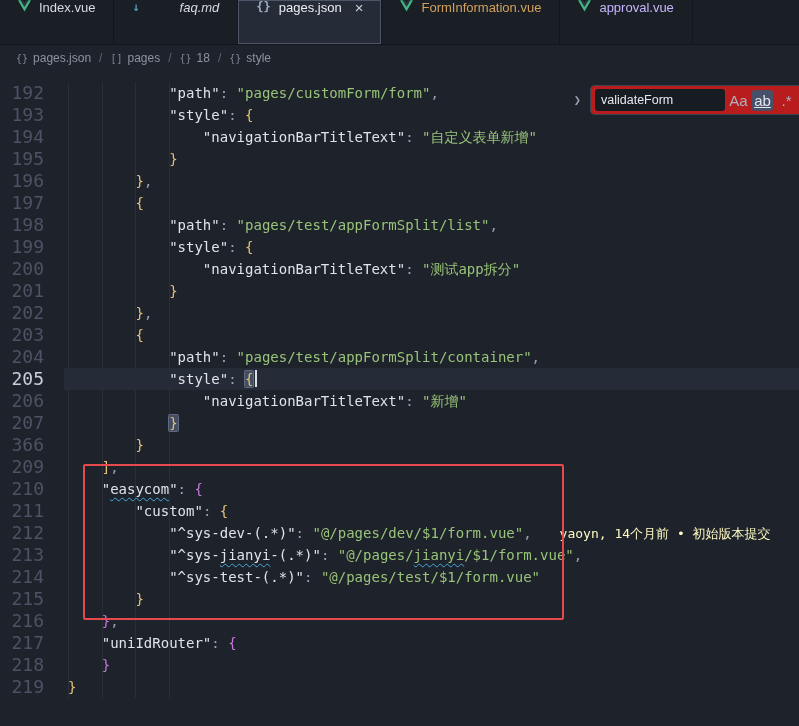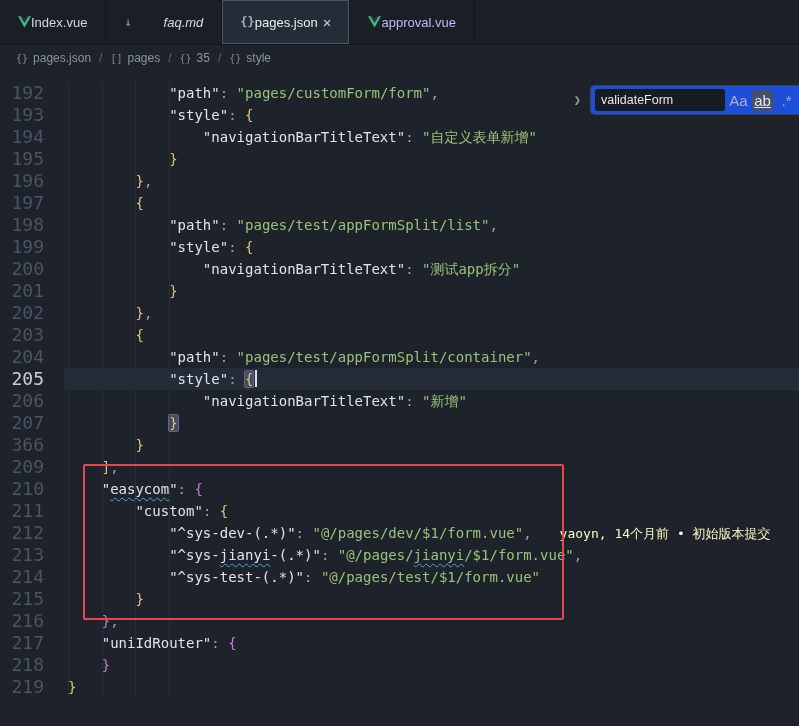--- a/index.html
+++ b/index.html
@@ -1,20 +1,20 @@
 <!DOCTYPE html>
 <html><head>
 <meta charset="utf-8">
 <style>
   html,body{margin:0;padding:0;width:799px;height:726px;background:#1e222a;overflow:hidden}
   .app{position:relative;width:799px;height:726px;font-family:"Liberation Sans",sans-serif;color:#d7dae0}
 
   
   .tabbar{display:flex;height:44px;background:#1a1e25;border-bottom:1px solid #12161d;align-items:stretch;overflow:hidden}
-  .tab{display:flex;align-items:center;padding:0 18px;border-right:1px solid #12161d;cursor:pointer;font-size:13px;white-space:nowrap;background:#1a1e25;box-sizing:border-box}
+  .tab{display:flex;align-items:flex-start;gap:8px;padding:0 18px;border-right:1px solid #12161d;cursor:pointer;font-size:13px;white-space:nowrap;background:#1a1e25;box-sizing:border-box}
   .tab.active{background:#252b37;box-shadow:inset 0 0 0 1px #4c5668}
   .tab-icon{display:flex;align-items:center;font-family:"DejaVu Sans Mono",monospace;font-weight:bold;font-size:12px}
   .tab-close{margin-left:5px;color:#ced3dd;font-size:15px;line-height:1;cursor:pointer}
   .sq-green{text-decoration:underline wavy #4ec36f;text-decoration-thickness:1px;text-underline-offset:4px}
 
   
   .breadcrumbs{display:flex;align-items:center;height:26px;padding-left:16px;gap:8px;font-size:12px;color:#8b93a3;background:#1e222a}
   .bc-item{display:flex;align-items:center;gap:5px;cursor:pointer}
   .bc-icon{color:#7d8696;font-size:10px;font-family:"DejaVu Sans Mono",monospace}
   .bc-sep{color:#5f6675}
@@ -38,21 +38,21 @@
   .tk-match{background:#454e61;box-shadow:0 0 0 1px #5e6a83;border-radius:1px}
   .cursor{display:inline-block;width:2px;height:17px;background:#dbe0e8;vertical-align:-3px;margin-left:2px}
   .blame{color:#fef9c3;padding-left:28px;font-size:13px}
 
   
   .annotation{position:absolute;left:83px;top:394px;width:477px;height:152px;border:2px solid #e5484d;border-radius:2px;pointer-events:none}
 
   
   .find{position:absolute;top:15px;right:0;display:flex;align-items:center;gap:7px}
   .find-chevron{background:none;border:none;color:#98a0b0;font-size:12px;cursor:pointer;padding:2px;font-family:"DejaVu Sans Mono",monospace}
-  .find-box{display:flex;align-items:center;gap:3px;background:#1d4ed8;border:1px solid #3d4554;border-right:none;border-radius:5px 0 0 5px;padding:3px 2px 3px 4px;height:30px;box-sizing:border-box}
+  .find-box{display:flex;align-items:center;gap:3px;background:#b91c1c;border:1px solid #3d4554;border-right:none;border-radius:5px 0 0 5px;padding:3px 2px 3px 4px;height:30px;box-sizing:border-box}
   .find-input{width:118px;height:22px;background:#171b22;border:none;border-radius:3px;color:#e6e9ef;font-family:"Liberation Sans",sans-serif;font-size:12.5px;padding:0 6px;outline:none}
   .find-toggle{width:21px;height:21px;display:flex;align-items:center;justify-content:center;background:none;border:none;border-radius:3px;color:#aab2c2;font-size:15px;font-family:Liberation Sans, sans-serif;cursor:pointer;padding:0}
   .find-toggle.on{background:#465068;color:#e2e6ee}
   .ww{text-decoration:underline}
 </style>
 </head>
 <body>
 
 <div class="app">
 
@@ -75,38 +75,47 @@
         <span class="tab-label" style="color: rgb(236, 238, 242);">pages.json</span>
         <span class="tab-close">×</span>
       </div>
       <div class="tab">
         <span class="tab-icon" style="color: rgb(65, 184, 131);">
           <svg width="13" height="12" viewBox="0 0 24 21">
             <path fill="currentColor" d="M0 0h4.9L12 12.1 19.1 0H24L12 20.8z"></path>
             <path fill="#2a3442" d="M4.9 0h4.2L12 4.9 14.9 0h4.2L12 12.1z"></path>
           </svg>
         </span>
+        <span class="tab-label" style="color: rgb(210, 160, 94);">FormInformation.vue</span>
+      </div>
+      <div class="tab">
+        <span class="tab-icon" style="color: rgb(65, 184, 131);">
+          <svg width="13" height="12" viewBox="0 0 24 21">
+            <path fill="currentColor" d="M0 0h4.9L12 12.1 19.1 0H24L12 20.8z"></path>
+            <path fill="#2a3442" d="M4.9 0h4.2L12 4.9 14.9 0h4.2L12 12.1z"></path>
+          </svg>
+        </span>
         <span class="tab-label" style="color: #c4b5fd;">approval.vue</span>
       </div>
     </div>
 
   <div class="breadcrumbs">
       <span class="bc-item">
         <span class="bc-icon">{}</span>
         <span>pages.json</span>
       </span>
       <span class="bc-sep">/</span>
       <span class="bc-item">
         <span class="bc-icon">[]</span>
         <span>pages</span>
       </span>
       <span class="bc-sep">/</span>
       <span class="bc-item">
         <span class="bc-icon">{}</span>
-        <span>35</span>
+        <span>18</span>
       </span>
       <span class="bc-sep">/</span>
       <span class="bc-item">
         <span class="bc-icon">{}</span>
         <span>style</span>
       </span>
     </div>
 
   <div class="editor">
     <div class="guide" style="left:68px"></div>

